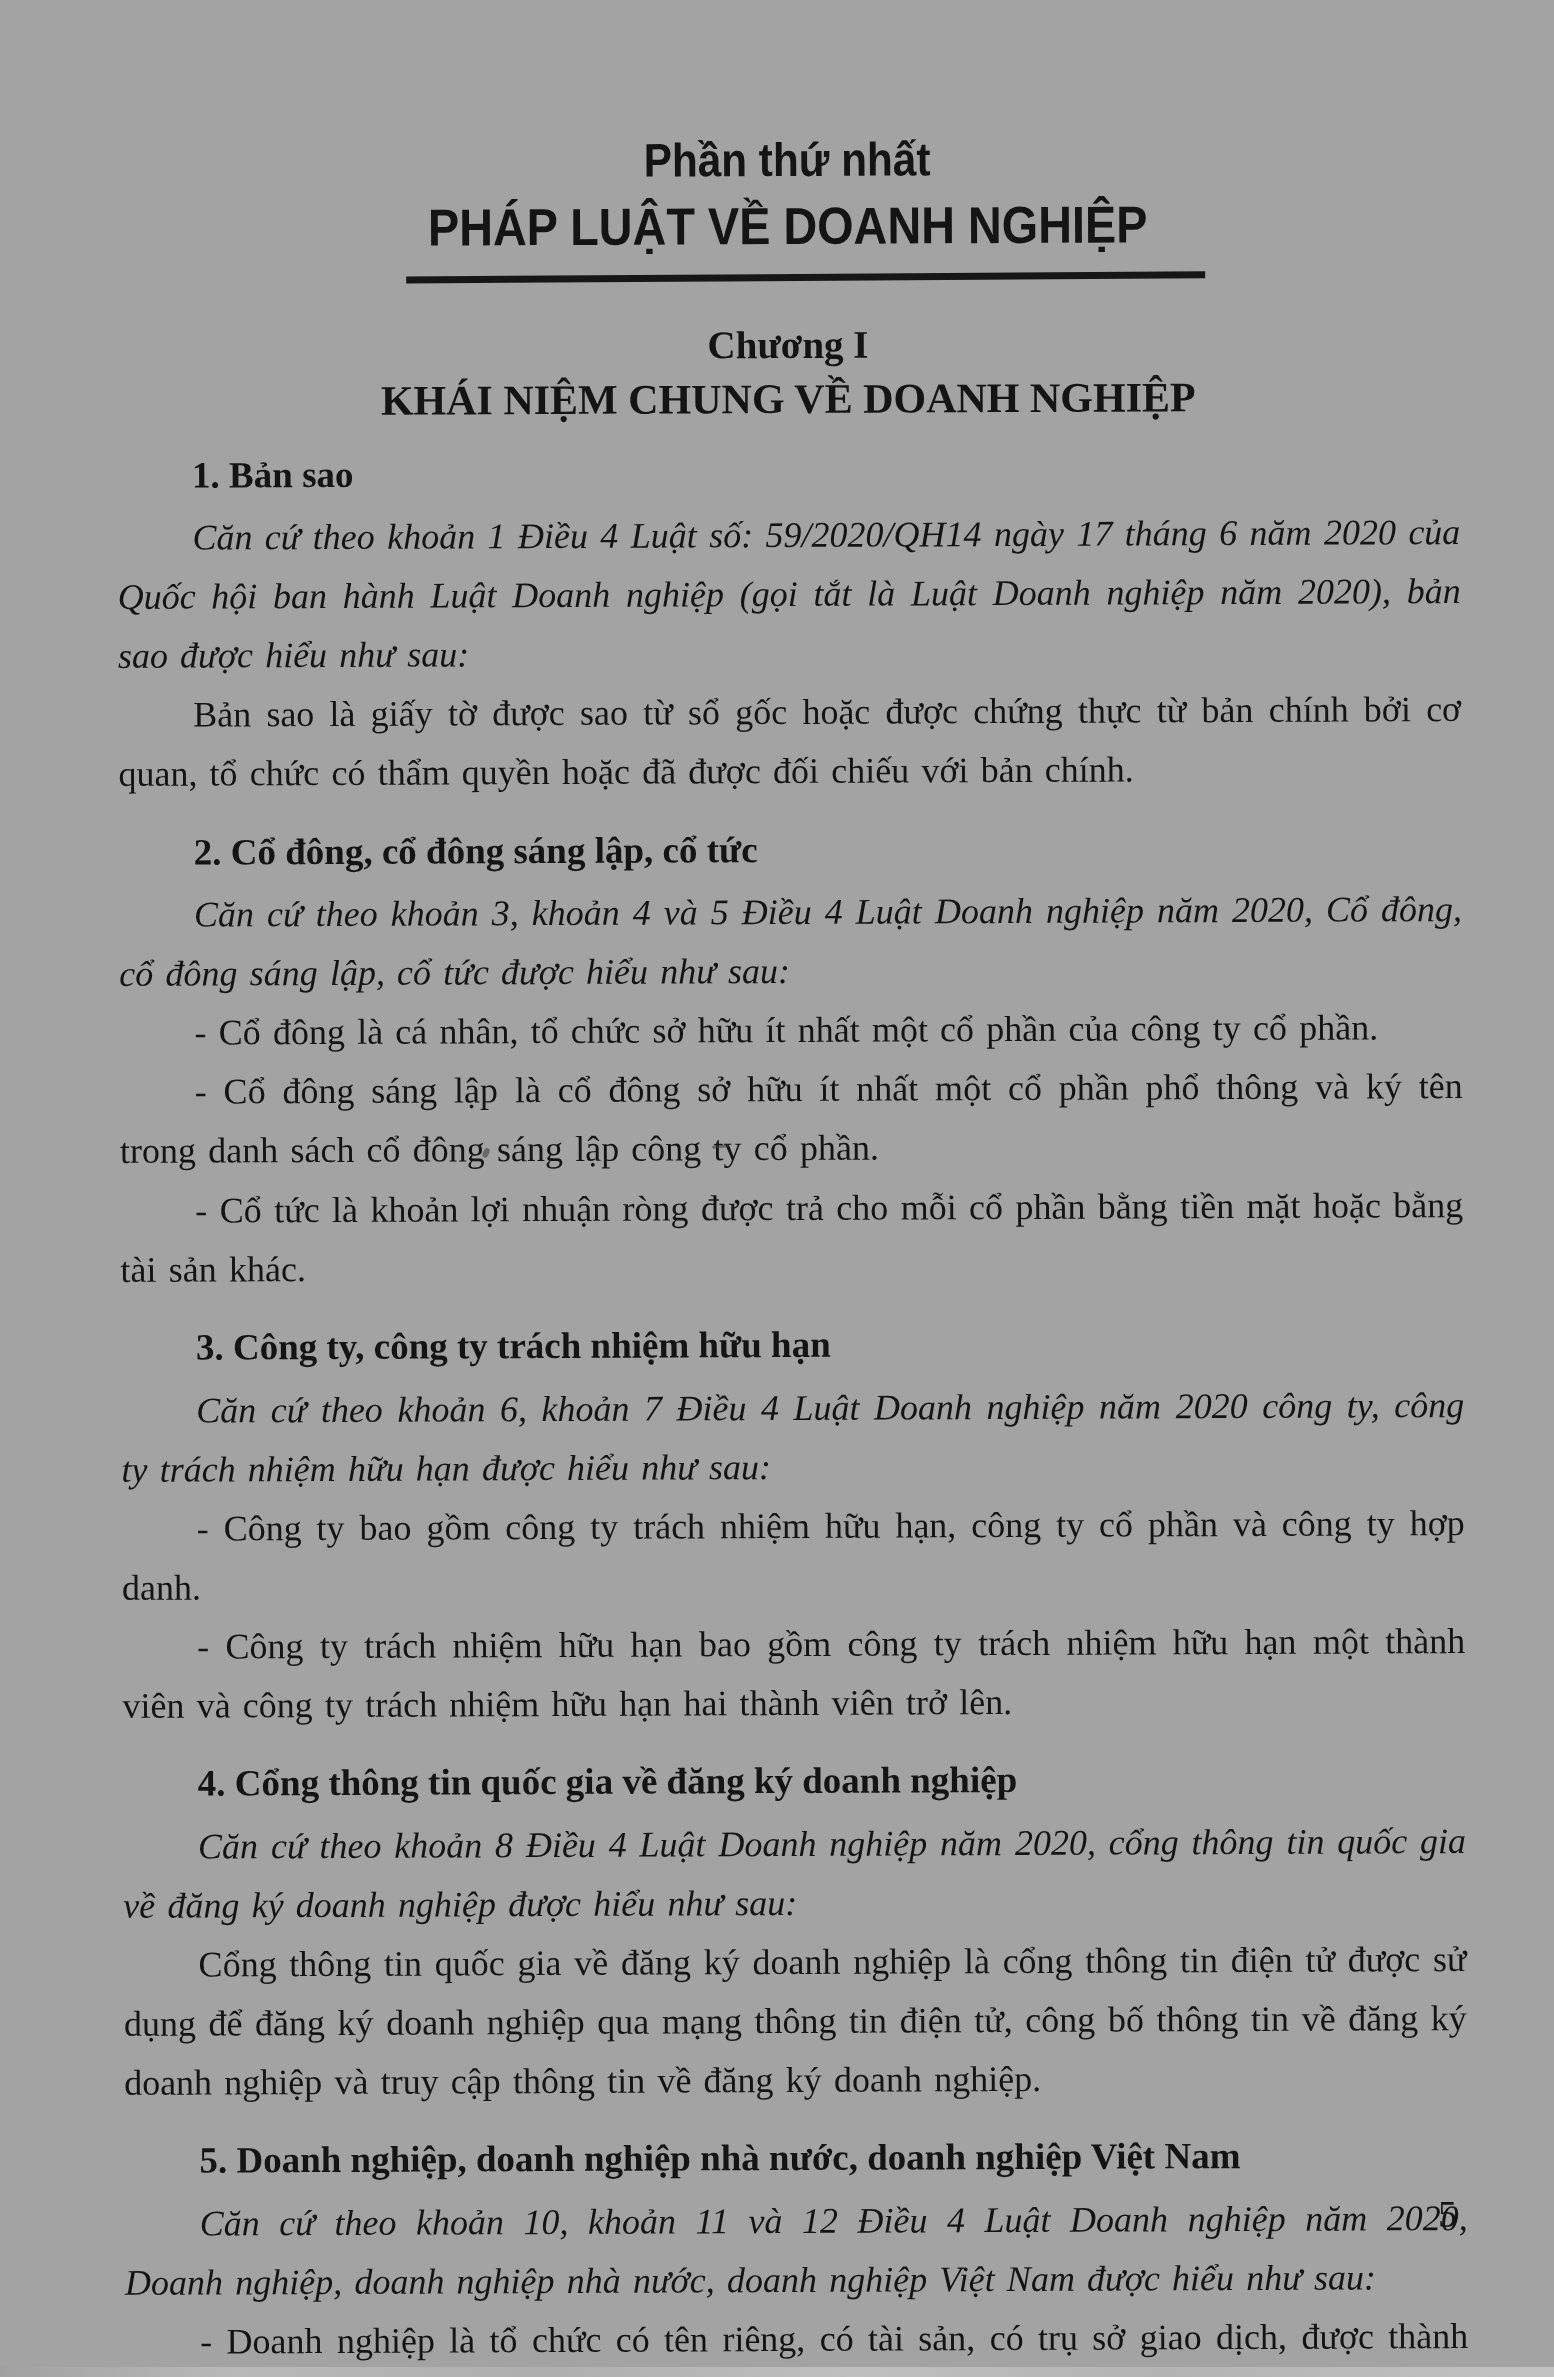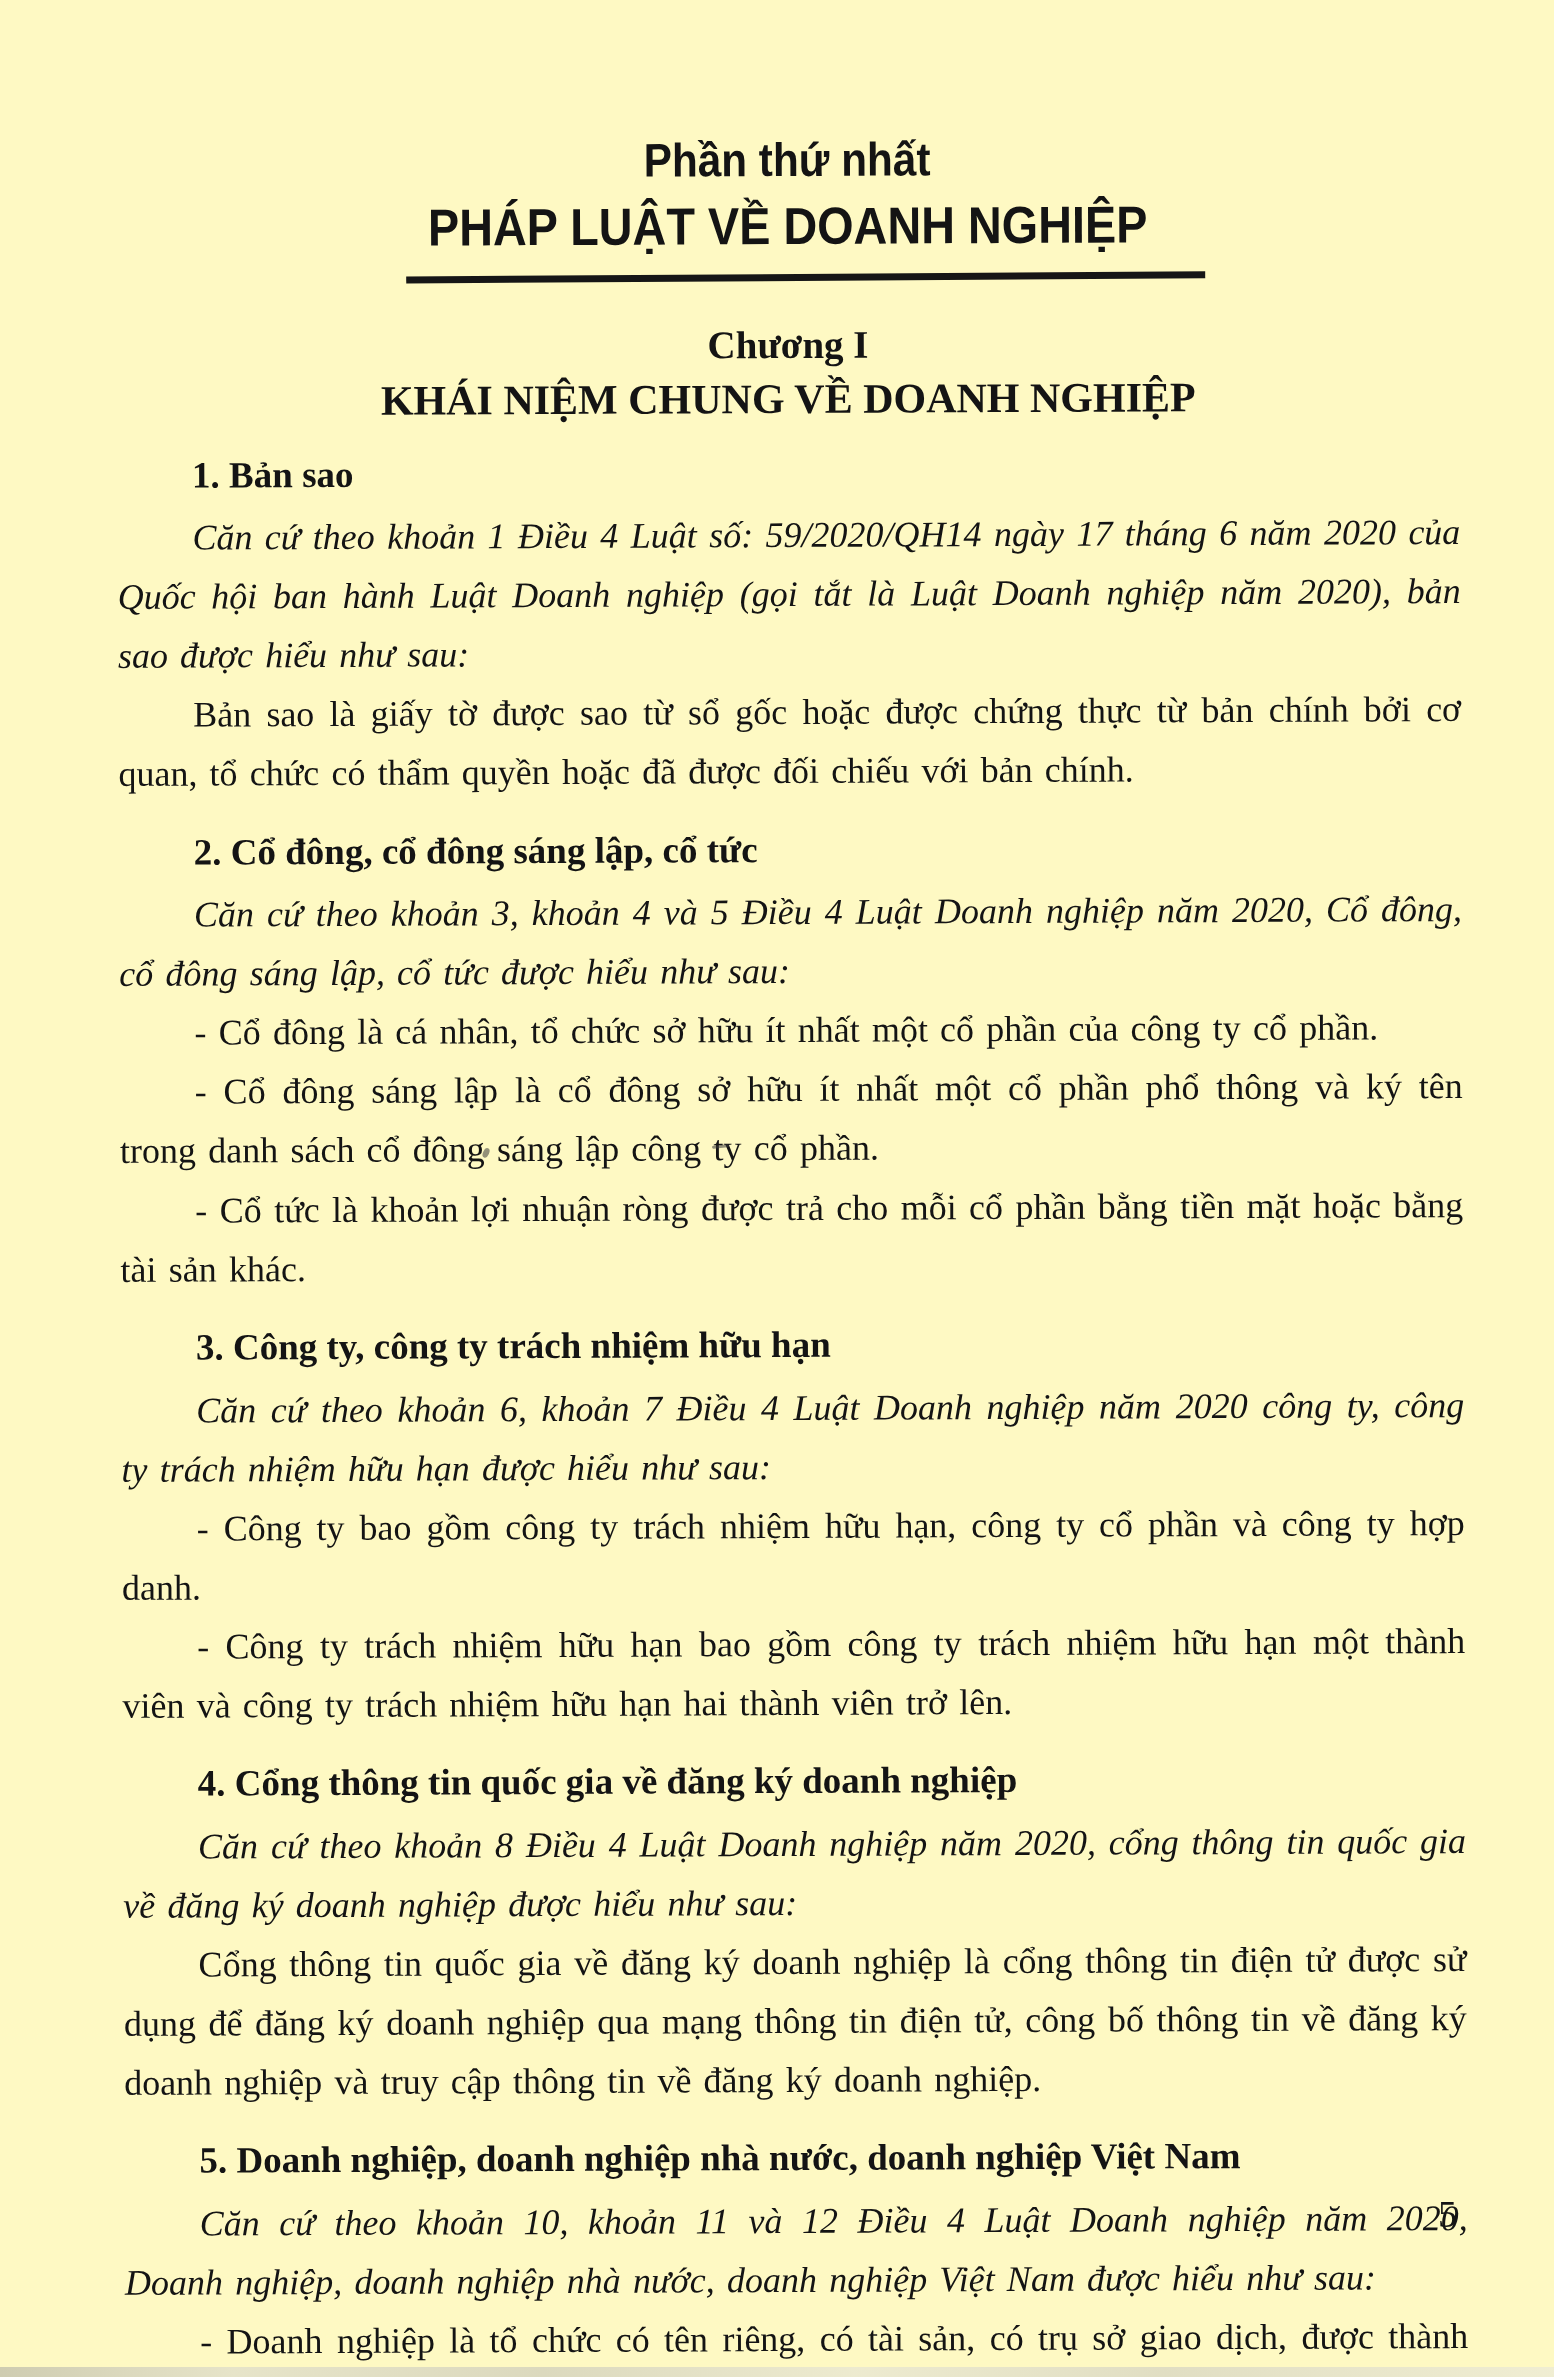--- a/index.html
+++ b/index.html
@@ -1,19 +1,19 @@
 <!DOCTYPE html>
 <html lang="vi" style="font-size:10.2px"><head>
 <meta charset="utf-8">
 <style>
   html,body{margin:0;padding:0;background:#e9e9e9;}
   .page{
     position:relative;
     width:1554px;height:2377px;
-    background:#fef9c3;
+    background:#a3a3a3;
     overflow:hidden;
     color:#141414;
     font-family:"Liberation Serif",serif;
   }
   .content{
     position:absolute;
     left:0;top:0;right:0;
     padding:134px 96px 0 115px;
     transform:rotate(-0.25deg);
     transform-origin:50% 0;

